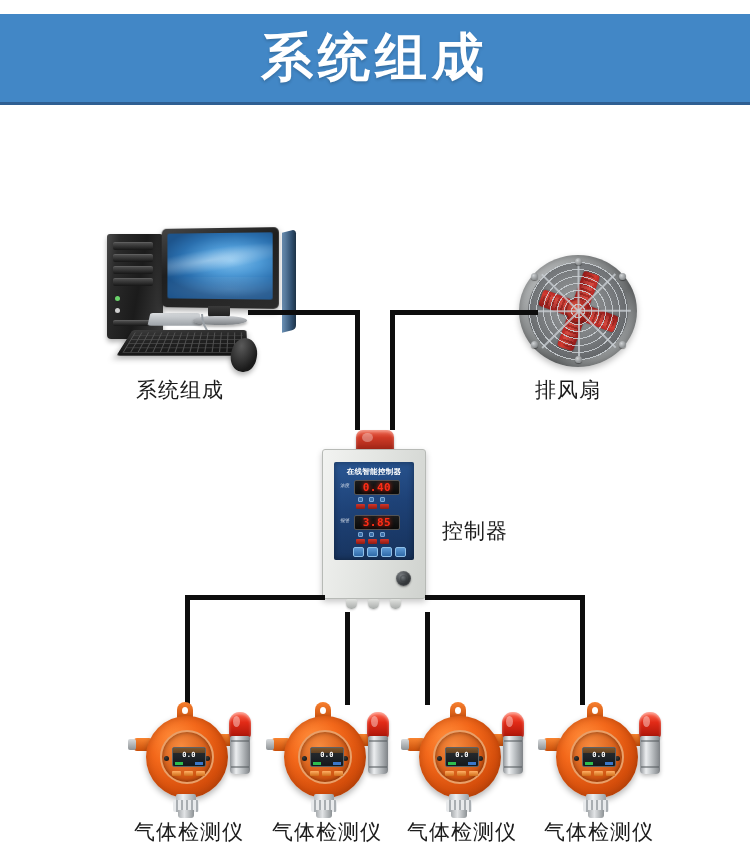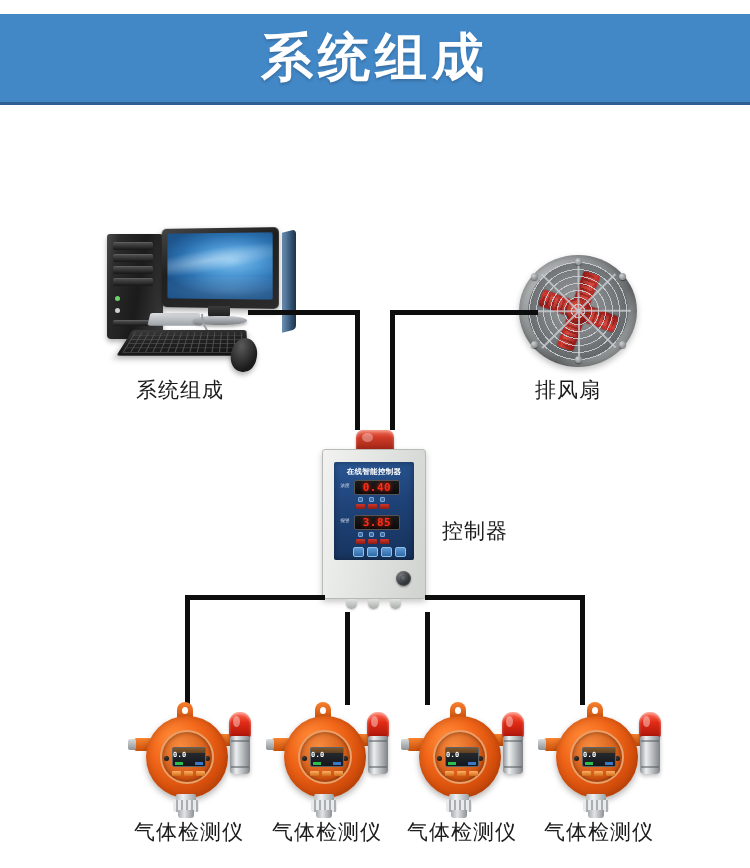--- a/index.html
+++ b/index.html
@@ -217,21 +217,21 @@
     background: radial-gradient(circle at 38% 30%, #f88c3f, #cf5310 70%, #9d3c06);
     border: 2px solid #e2low; border: 2px solid #e8a06a;
     box-shadow: inset 0 0 5px rgba(0,0,0,0.45);
   }
   .det-screen {
     position:absolute; left: 10px; top: 15px; width: 34px; height: 20px;
     background: linear-gradient(180deg,#2b2f33 0%,#14181c 100%);
     border: 1px solid #5d6266; border-radius: 2px; overflow:hidden;
   }
   .det-screen-val {
-    position:absolute; left:0; right:0; top: 3px; 
+    position:absolute; left:0; right:0; top: 3px; text-align:center;
     color:#ffffff; font-family:"DejaVu Sans Mono","Liberation Mono",monospace;
     font-size: 7px; font-weight:bold; letter-spacing:0.3px;
   }
   .det-screen-bar { position:absolute; left:2px; bottom:1px; width:8px; height:3px; background:#2fbd4e; }
   .det-screen-bar2 { position:absolute; right:2px; bottom:1px; width:8px; height:3px; background:#3b76c9; }
   .det-screen-top { position:absolute; left:0; right:0; top:0; height:5px;
     background: linear-gradient(180deg,#8a5c2a,#6a4420); opacity:.85; }
   .det-lens { position:absolute; width:5px; height:5px; border-radius:50%;
     background: radial-gradient(circle at 35% 35%, #3a3a3a, #0c0c0c); }
   .det-tab { position:absolute; bottom: 6px; width:9px; height:5px;

